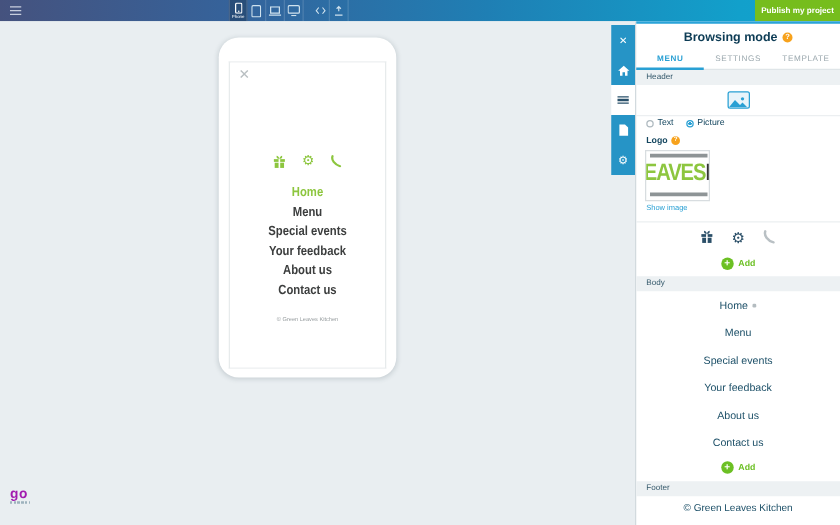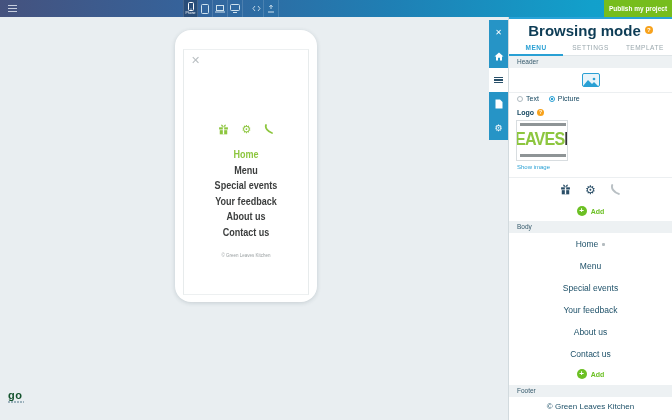--- a/index.html
+++ b/index.html
@@ -36,40 +36,40 @@
   .logo-text { font-size:13.5px; font-weight:bold; letter-spacing:-0.3px; color:#3c3e3e; white-space:nowrap;
     display:inline-block; transform:scaleX(0.82); transform-origin:center; }
   .logo-text .green { color:#8dc63f; }
   .phone-icons { position:absolute; left:0; top:74px; width:100%; display:flex; justify-content:center; gap:13px; color:#8dc63f; }
   .phone-menu { position:absolute; left:0; top:97px; width:100%; text-align:center; }
   .phone-menu-item { font-size:10.5px; font-weight:bold; color:#3c3e3e; line-height:15.5px; cursor:pointer;
     transform:scaleX(0.86); transform-origin:center; }
   .phone-menu-item.active { color:#8dc63f; }
   .phone-copy { position:absolute; left:0; top:203px; width:100%; text-align:center; font-size:4.5px; color:#9aa0a2; }
 
-  .go-logo { position:absolute; left:8px; top:373px; color:#14532d; cursor:pointer; }
+  .go-logo { position:absolute; left:8px; top:373px; color:#a21caf; cursor:pointer; }
   .go-logo .go-text { font-size:11px; font-weight:bold; letter-spacing:0.5px; line-height:10px; }
   .go-logo .go-sub { width:16px; height:2px; margin-top:1px;
     background:repeating-linear-gradient(90deg,#9db2bd 0 2px,transparent 2px 3px); }
 
   
   .tool-strip { position:absolute; left:489px; top:20px; width:19px; }
   .tool-item { width:19px; height:24px; background:#2694c6; color:#fff; display:flex; align-items:center;
     justify-content:center; cursor:pointer; font-size:9px; }
   .tool-item.active { background:#fff; color:#29506a; }
   .tool-item svg { display:block; }
   .tool-lines i { display:block; width:9px; height:1.5px; background:currentColor; margin:1px 0; }
 
   
   .panel { position:absolute; left:508px; top:17px; width:164px; height:403px; background:#fff;
     border-left:1px solid #d2dade; }
   .panel-accent { position:absolute; left:0; top:0; width:100%; height:2px; background:#29a3d8; }
   .panel-title-row { position:absolute; left:0; top:2px; width:100%; height:22px; display:flex;
     align-items:center; justify-content:center; gap:4px; }
-  .panel-title { font-size:15px; font-weight:bold; color:#0d3c55; }
+  .panel-title { font-size:10px; font-weight:bold; color:#0d3c55; }
   .help-badge { width:8px; height:8px; border-radius:50%; background:#f7a21c; color:#fff; font-size:6px;
     font-weight:bold; line-height:8px; text-align:center; cursor:pointer; }
   .tabs { position:absolute; left:0; top:24px; width:100%; height:15px; display:flex;
     border-bottom:1px solid #dfe5e8; }
   .tab { flex:1; text-align:center; font-size:6.5px; letter-spacing:0.5px; color:#9aa7ad; line-height:13px;
     cursor:pointer; position:relative; }
   .tab.active { color:#29a0d4; font-weight:bold; }
   .tab.active::after { content:""; position:absolute; left:0; bottom:-1px; width:100%; height:2px; background:#29a0d4; }
 
   .section-bar { position:absolute; left:0; width:100%; height:12px; background:#edf1f3;

